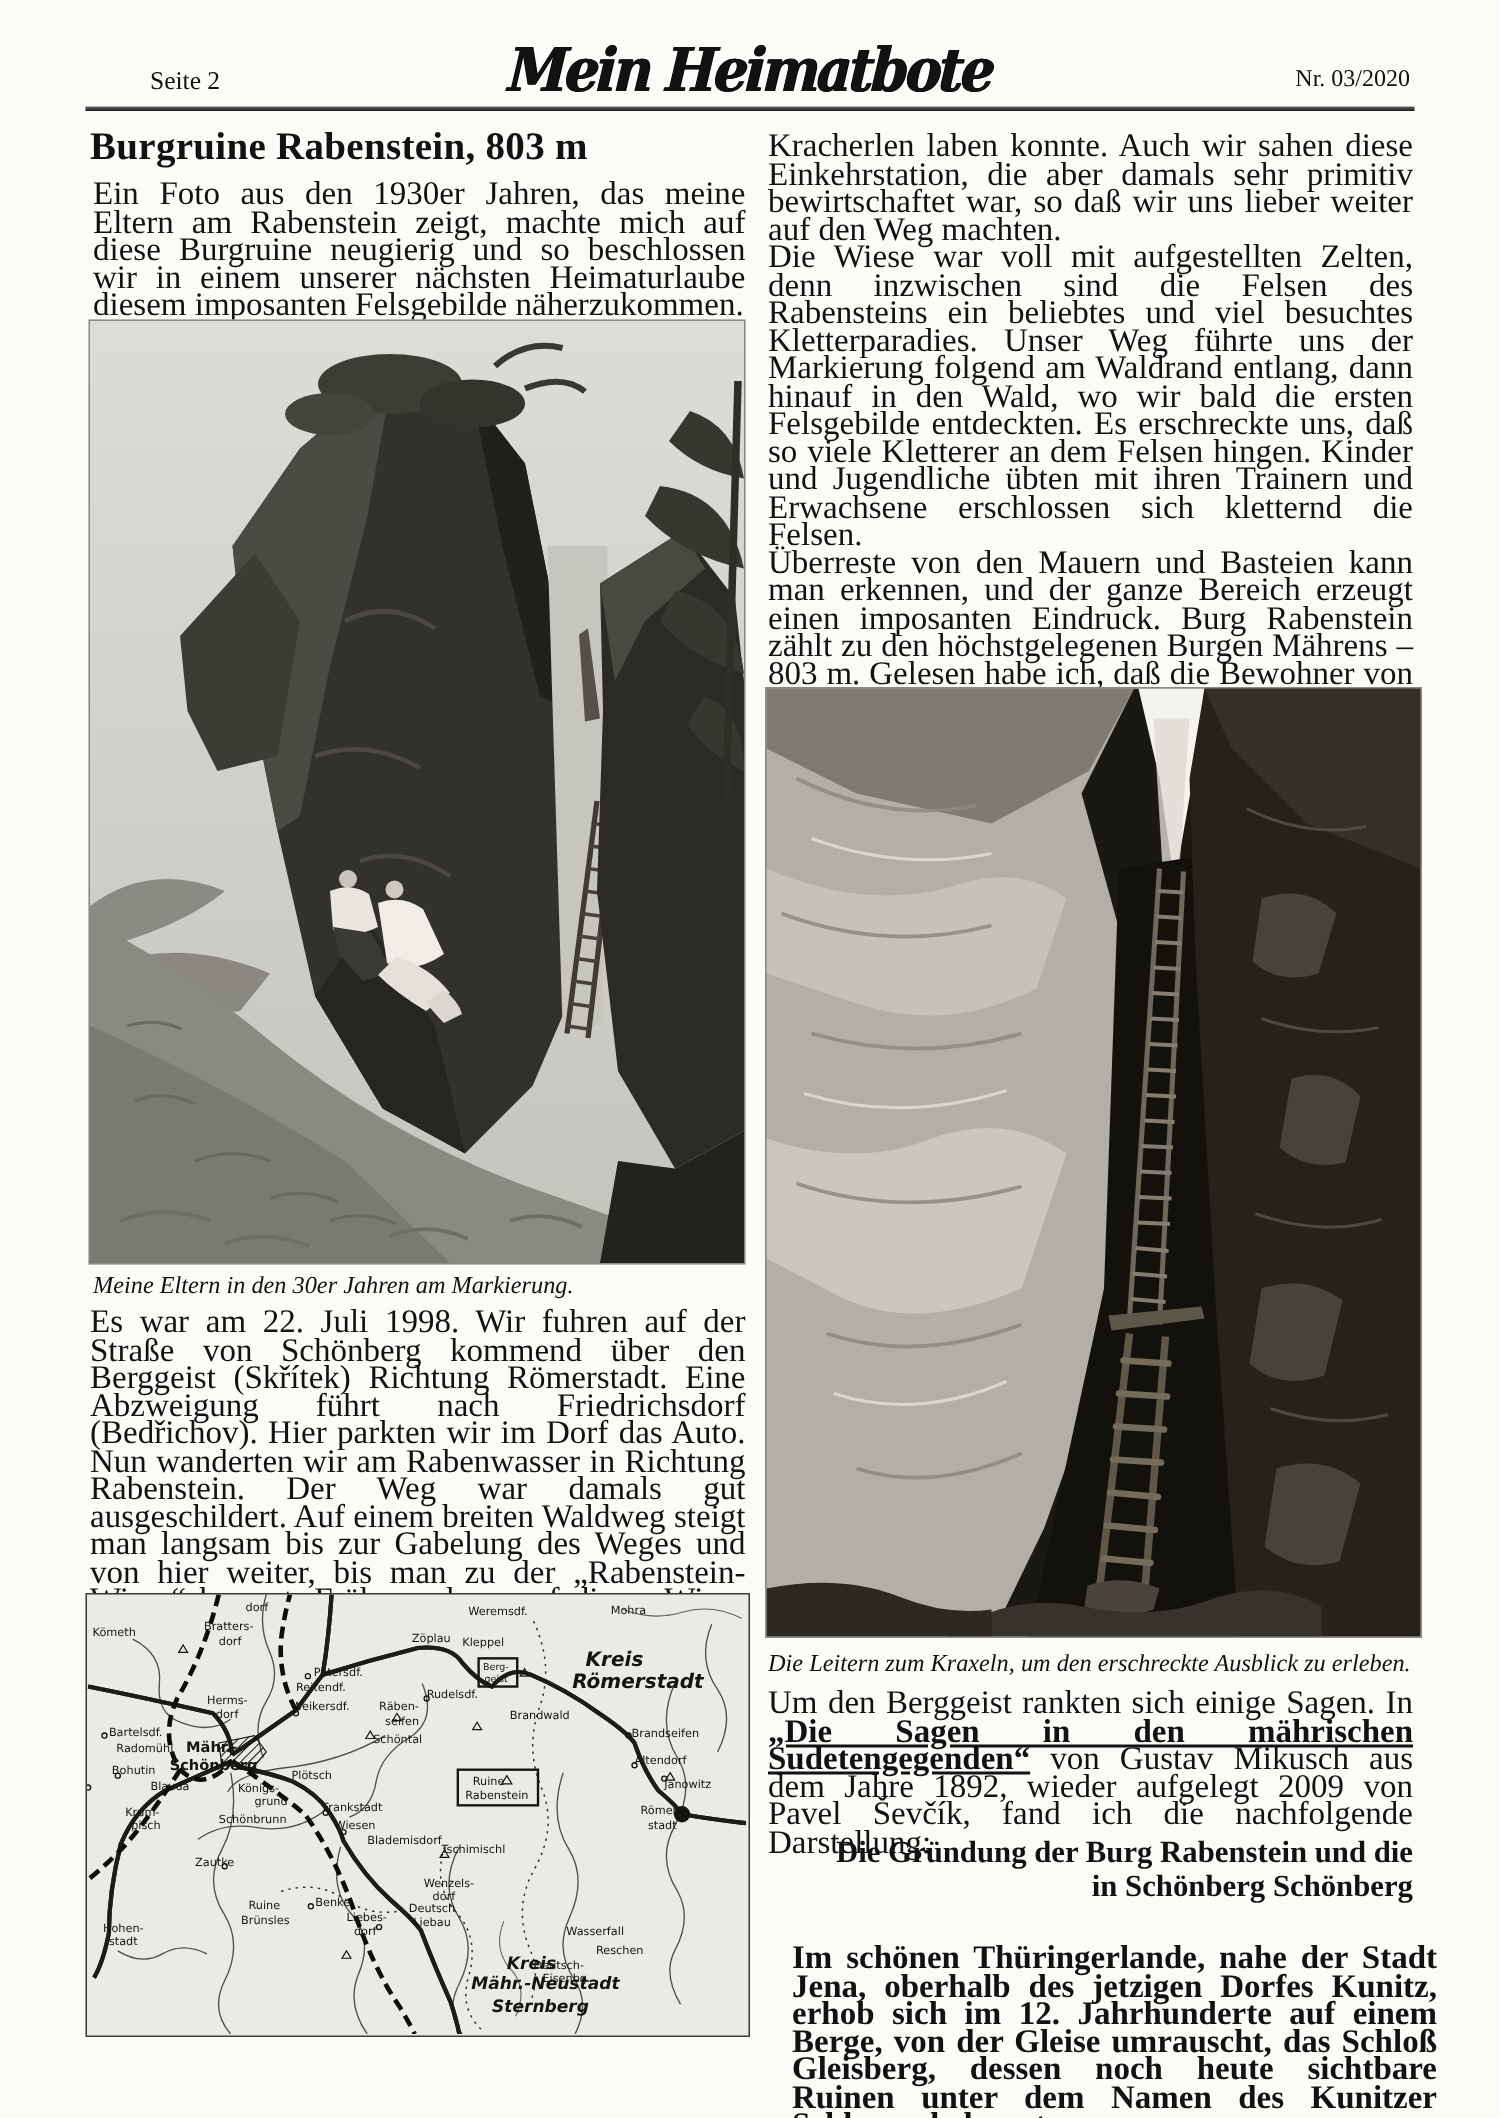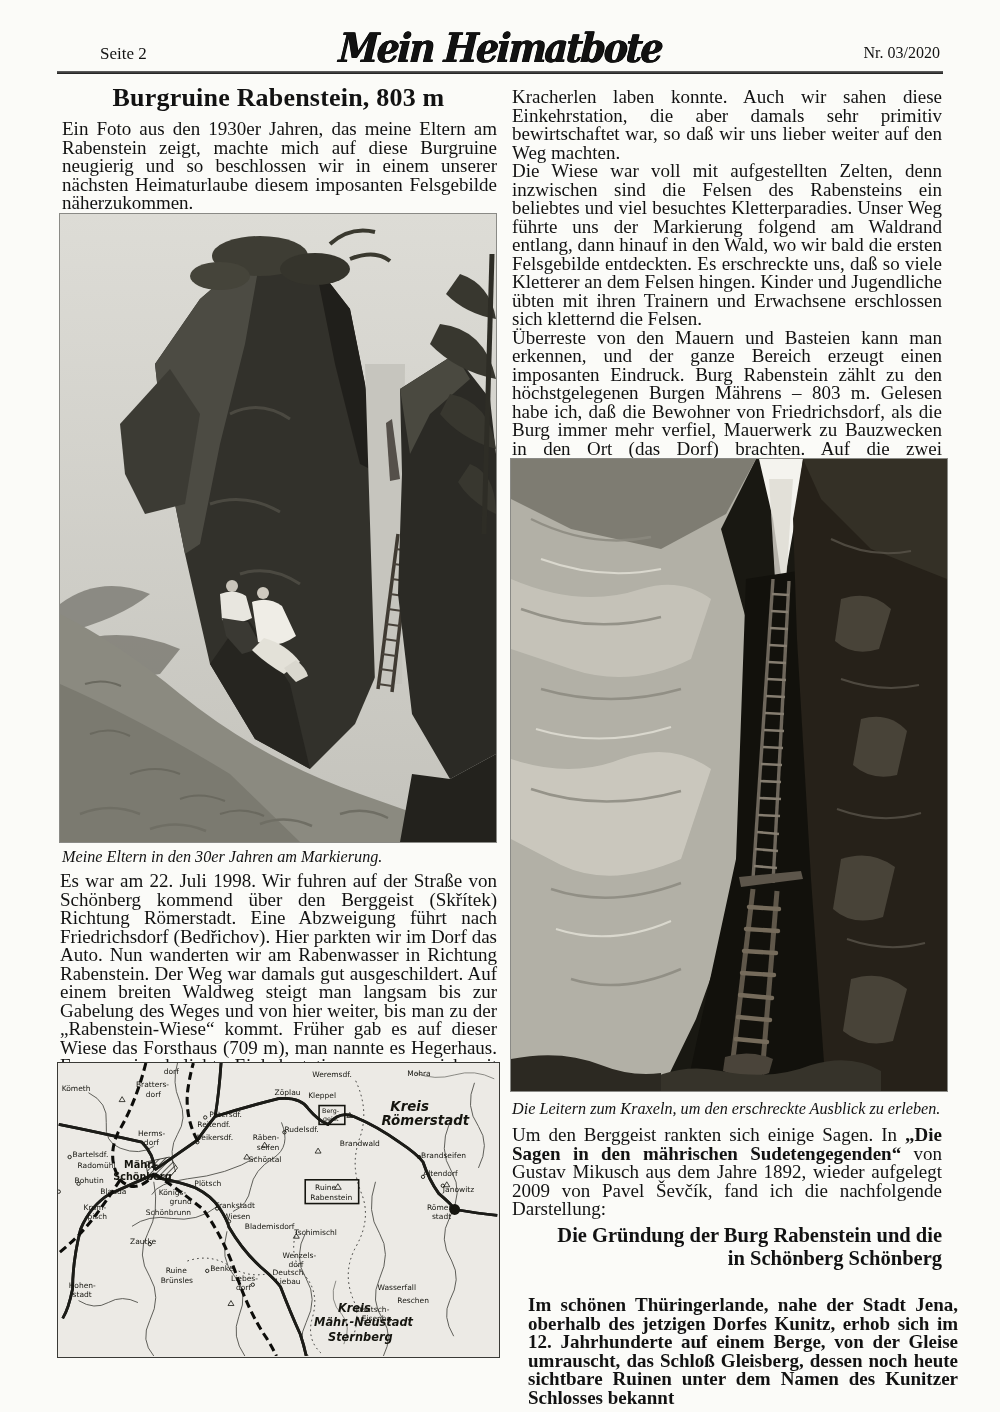--- a/index.html
+++ b/index.html
@@ -3,37 +3,37 @@
 <meta charset="utf-8">
 <style>
   html,body{margin:0;padding:0;}
   body{
     width:1000px;height:1412px;position:relative;
     background:#fbfbf8;color:#121212;
     font-family:"Liberation Serif", serif;
     overflow:hidden;
   }
   .abs{position:absolute;}
-  .body-text{font-size:19px;line-height:18.5px;text-align:justify;text-justify:inter-word;hyphens:auto;}
+  .body-text{font-size:22px;line-height:18.5px;text-align:justify;text-justify:inter-word;hyphens:auto;}
   .body-text p{margin:0;}
   .page-label{font-size:17px;}
   .issue-label{font-size:16px;}
   .masthead{
     font-family:"DejaVu Serif", serif;font-weight:900;font-style:italic;
     font-size:36px;letter-spacing:-2px;display:inline-block;
     transform:scaleY(1.12) skewX(-4deg);
     text-shadow:0.6px 0 0 #000, -0.3px 0 0 #000;
   }
   .rule{height:3px;background:linear-gradient(#666,#1a1a1a);}
-  h1.article-title{font-size:26px;font-weight:bold;text-align:center;margin:0;letter-spacing:0.2px;}
+  h1.article-title{font-size:26px;font-weight:bold;margin:0;letter-spacing:0.2px;}
   .caption{font-style:italic;font-size:16.2px;}
   .h2{font-size:20.5px;font-weight:bold;text-align:right;line-height:23px;}
   .photo-frame{border:1px solid #8a8a86;box-sizing:border-box;background:#d8d7d1;}
   .map-frame{border:1.5px solid #3a3a36;box-sizing:border-box;background:#eceae5;}
-  b.inline-bold{font-weight:bold;}
+  b.inline-bold{font-weight:bold;text-decoration:underline;}
 
   
   .rv{fill:none;stroke:#4e4e48;stroke-width:0.9;}
   .rv2{fill:none;stroke:#60605a;stroke-width:0.7;}
   .rd{fill:none;stroke:#1c1c18;stroke-width:2.8;}
   .rdi{fill:none;stroke:#eceae5;stroke-width:1.1;}
   .rail{fill:none;stroke:#0d0d0a;stroke-width:3.1;stroke-dasharray:8 4.5;}
   .bord{fill:none;stroke:#2e2e2a;stroke-width:1;stroke-dasharray:1.6 3.4;}
   .lbl{font:7.6px "DejaVu Sans", sans-serif;fill:#15150f;}
   .lblb{font:italic 700 13.5px "DejaVu Sans", sans-serif;fill:#15150f;}

